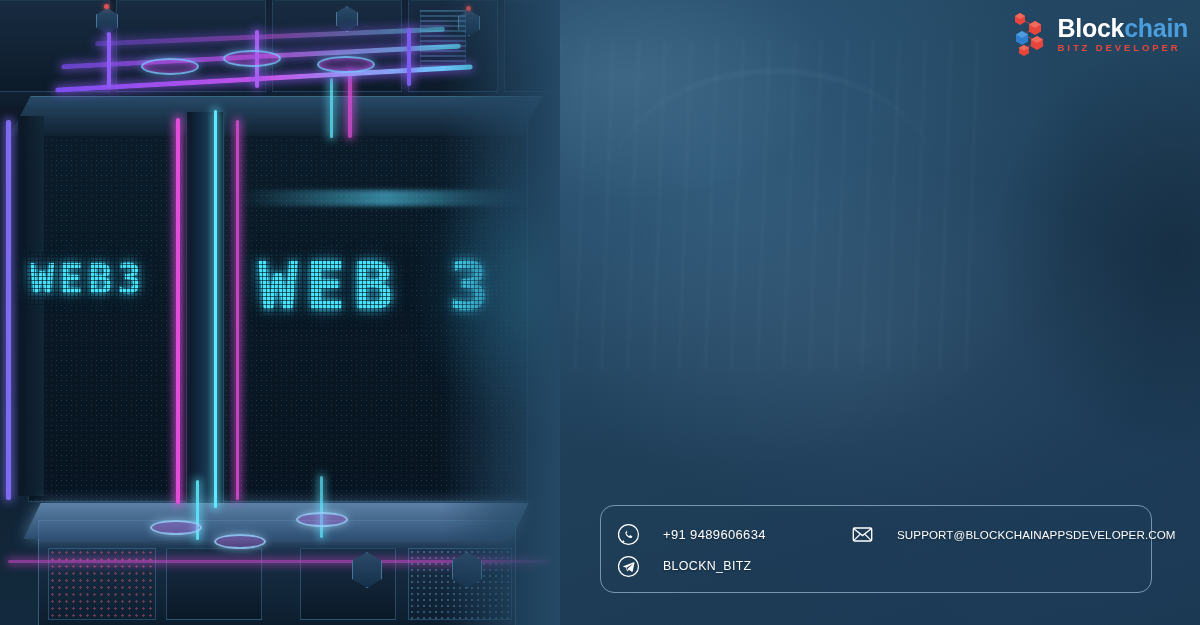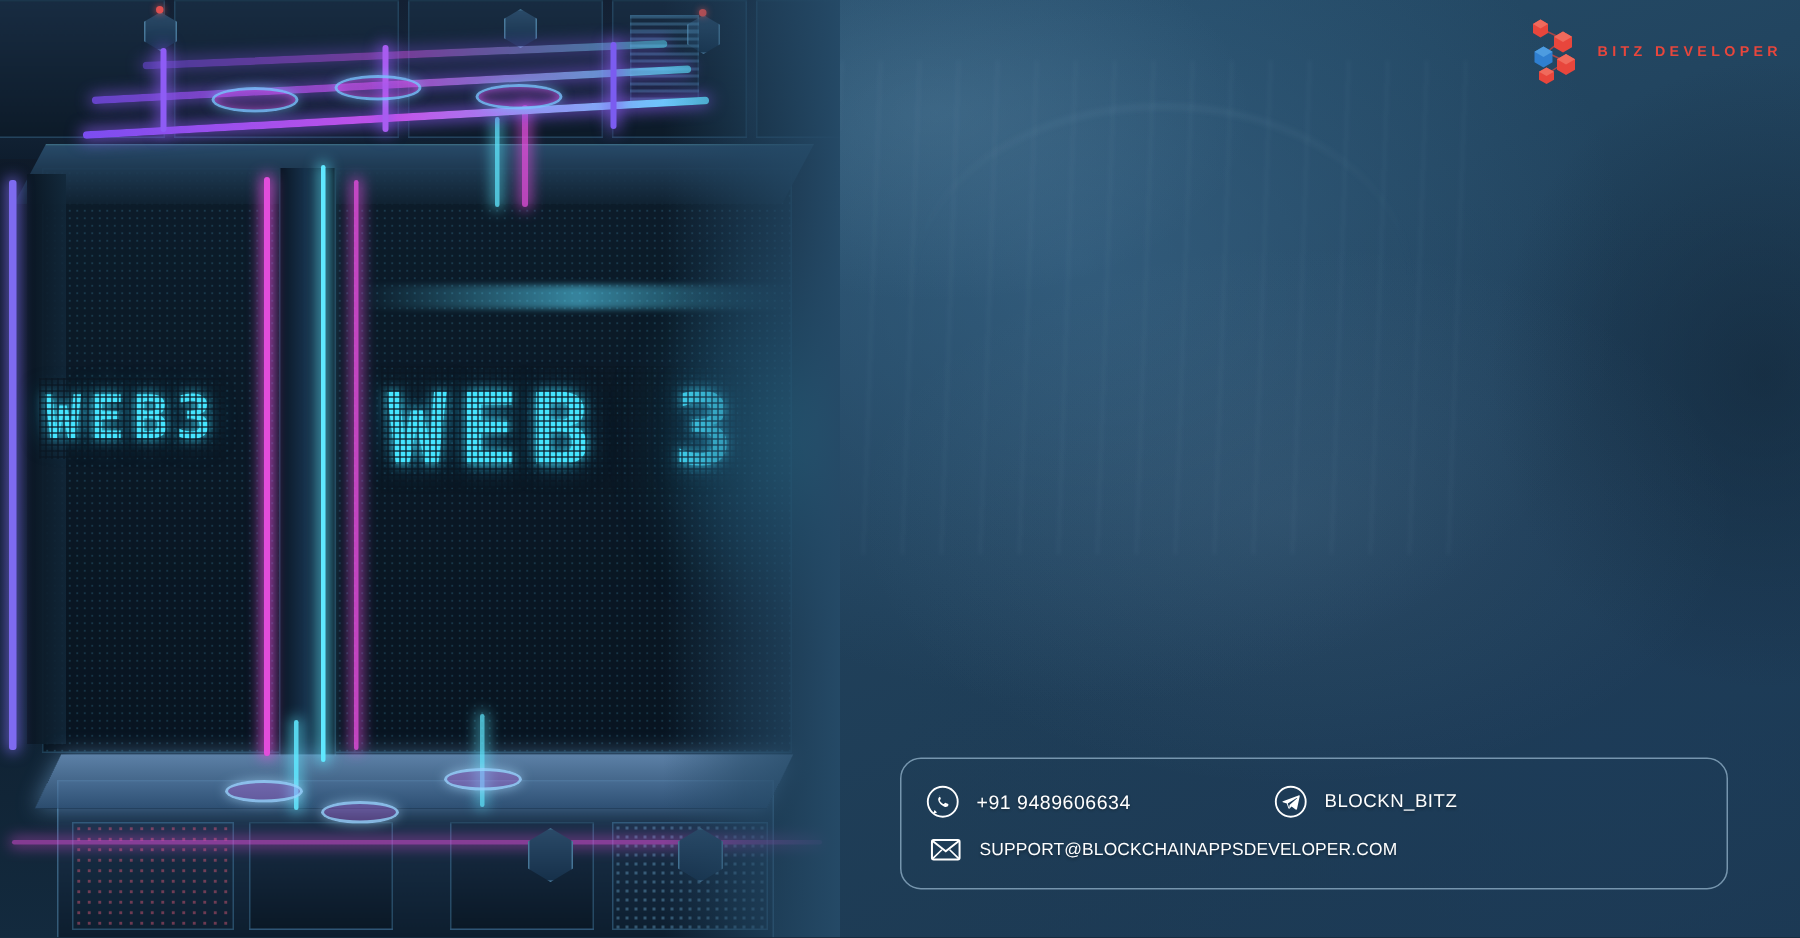--- a/index.html
+++ b/index.html
@@ -221,21 +221,21 @@
   .contact-box{
     position:absolute; left:54px; top:505px; width:552px; height:88px;
     border:1px solid rgba(172,205,228,.62);
     border-radius:14px;
     padding:12px 16px 10px 16px;
     display:grid;
     grid-template-columns:232px 1fr;
     grid-template-rows:1fr 1fr;
     align-items:center;
   }
-  .c-item{ display:flex; align-items:center; gap:11px; color:#fff; }
+  .c-item{ display:flex; align-items:center; gap:23px; color:#fff; }
   .c-item .c-ico{ flex:0 0 auto; width:23px; height:23px; }
   .c-item .c-txt{
     font-size:13px; letter-spacing:.35px; white-space:nowrap;
     text-shadow:0 1px 2px rgba(0,0,0,.35);
   }
   .c-txt.small{ font-size:12.4px; }
   .c-txt.tiny{ font-size:11.6px; letter-spacing:.1px; }
   .c-skype{ padding-left:10px; }
   .c-mail{ padding-left:2px; }
 </style>
@@ -341,20 +341,23 @@
             <polygon points="11,21 17,24.5 17,31.5 11,35 5,31.5 5,24.5" fill="#2f7fd0"></polygon>
             <polygon points="11,21 17,24.5 11,28 5,24.5" fill="#4d9ce0"></polygon>
             <polygon points="26,26 32,29.5 32,36.5 26,40 20,36.5 20,29.5" fill="#e8463c"></polygon>
             <polygon points="26,26 32,29.5 26,33 20,29.5" fill="#f06a5c"></polygon>
             <polygon points="13,35 18,37.8 18,43.2 13,46 8,43.2 8,37.8" fill="#e8463c"></polygon>
             <polygon points="13,35 18,37.8 13,40.6 8,37.8" fill="#f06a5c"></polygon>
           </g>
         </svg>
       </div>
       <div class="logo-type">
+        <div class="logo-word">
+          <span class="w1">Block</span><span class="w2">chain</span>
+        </div>
         <div class="logo-sub">BITZ DEVELOPER</div>
       </div>
     </div>
 
     <div class="headline">
     </div>
 
 
     <div class="contact-box">
 
@@ -363,36 +366,36 @@
           <svg width="23" height="23" viewBox="0 0 24 24">
             <circle cx="12" cy="12" r="10.4" fill="none" stroke="#fff" stroke-width="1.3"></circle>
             <path d="M9.2 7.6c.35-.05.6.05.78.5l.6 1.42c.12.3.07.5-.1.72l-.42.5c-.16.2-.2.36-.07.6.5.95 1.3 1.74 2.3 2.22.25.12.43.08.6-.1l.48-.5c.2-.2.4-.25.68-.13l1.45.64c.4.18.5.44.44.78-.1.6-.52 1.1-1.14 1.3-.5.16-1.05.1-1.65-.12-1.25-.46-2.28-1.22-3.1-2.2-.62-.74-1.06-1.52-1.2-2.4-.1-.62-.02-1.18.3-1.66.24-.36.6-.6 1.05-.66z" fill="#fff"></path>
             <path d="M6.3 17.8l-.95 2.6 2.7-.88z" fill="#fff"></path>
           </svg>
         </span>
         <span class="c-txt">+91 9489606634</span>
       </div>
 
 
-      <div class="c-item">
-        <span class="c-ico">
-          <svg width="23" height="23" viewBox="0 0 24 24">
-            <circle cx="12" cy="12" r="10.4" fill="none" stroke="#fff" stroke-width="1.3"></circle>
-            <path d="M17.4 7.6L6.6 11.7c-.5.2-.5.5-.05.63l2.7.84 1.04 3.2c.13.36.23.5.5.5.2 0 .3-.1.42-.22l1.37-1.33 2.82 2.08c.5.28.86.13 1-.48l1.8-8.5c.2-.75-.27-1.08-.8-.82zM9.9 13.3l6.2-3.9c.3-.18.57-.08.35.12l-5.3 4.8-.2 2.1z" fill="#fff"></path>
-          </svg>
-        </span>
-        <span class="c-txt small">BLOCKN_BITZ</span>
-      </div>
-
       <div class="c-item c-mail">
         <span class="c-ico">
           <svg width="23" height="23" viewBox="0 0 24 24">
             <rect x="2.4" y="5.2" width="19.2" height="13.6" rx="1.2" fill="none" stroke="#fff" stroke-width="1.4"></rect>
             <path d="M2.9 5.9L12 13.1l9.1-7.2" fill="none" stroke="#fff" stroke-width="1.4"></path>
             <path d="M2.9 18.1L9.3 12M21.1 18.1L14.7 12" fill="none" stroke="#fff" stroke-width="1.2"></path>
           </svg>
         </span>
         <span class="c-txt tiny">SUPPORT@BLOCKCHAINAPPSDEVELOPER.COM</span>
       </div>
 
+      <div class="c-item">
+        <span class="c-ico">
+          <svg width="23" height="23" viewBox="0 0 24 24">
+            <circle cx="12" cy="12" r="10.4" fill="none" stroke="#fff" stroke-width="1.3"></circle>
+            <path d="M17.4 7.6L6.6 11.7c-.5.2-.5.5-.05.63l2.7.84 1.04 3.2c.13.36.23.5.5.5.2 0 .3-.1.42-.22l1.37-1.33 2.82 2.08c.5.28.86.13 1-.48l1.8-8.5c.2-.75-.27-1.08-.8-.82zM9.9 13.3l6.2-3.9c.3-.18.57-.08.35.12l-5.3 4.8-.2 2.1z" fill="#fff"></path>
+          </svg>
+        </span>
+        <span class="c-txt small">BLOCKN_BITZ</span>
+      </div>
+
     </div>
   </div>
 </div>
 
 </body></html>

